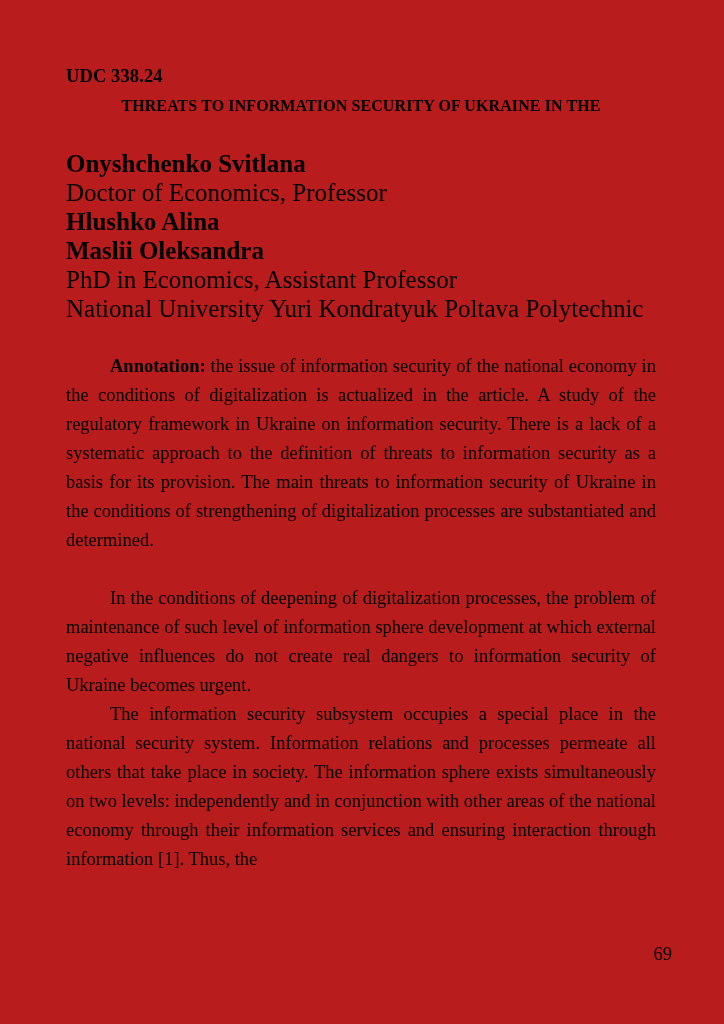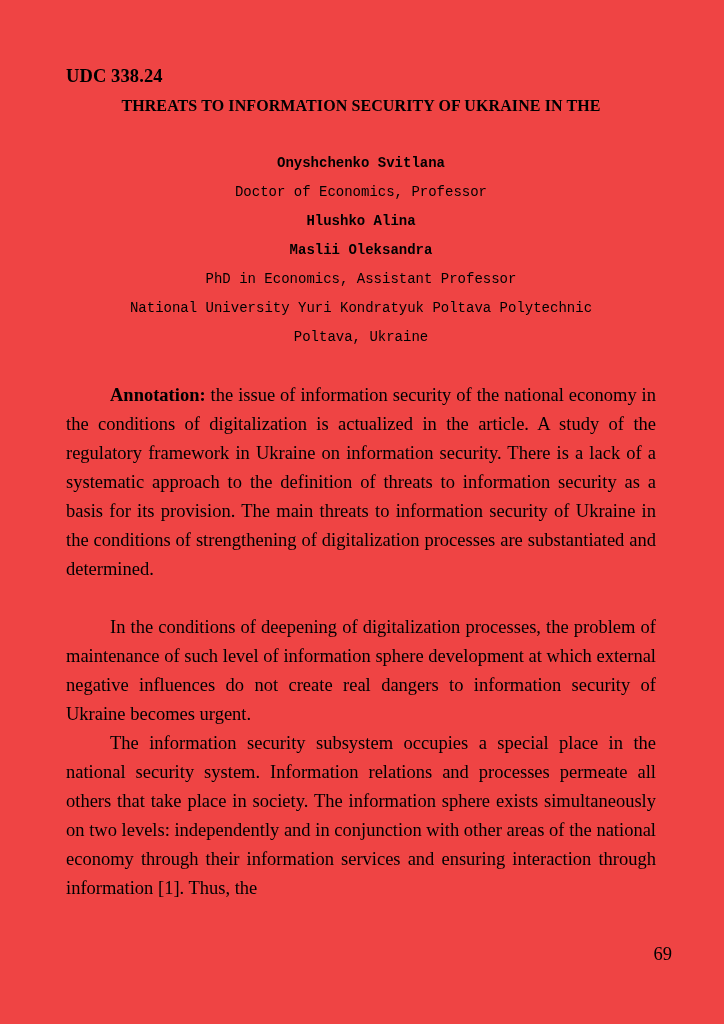--- a/index.html
+++ b/index.html
@@ -10,21 +10,21 @@
 
   body {
     font-family: "Liberation Serif", "DejaVu Serif", serif;
     color: #000000;
   }
 
   .page {
     position: relative;
     width: 724px;
     height: 1024px;
-    background: #ef4444;
+    background: #b91c1c;
     overflow: hidden;
     box-sizing: border-box;
   }
 
   .text-block {
     position: absolute;
     left: 66px;
     top: 62px;
     width: 590px;
   }
@@ -43,24 +43,23 @@
     line-height: 29px;
     text-align: center;
     letter-spacing: 0.1px;
   }
 
   .spacer-line {
     height: 29px;
   }
 
   .authors {
-    text-align: center;
-    font-size: 14px;
+    text-align: left;
+    font-size: 25px;
     line-height: 29px;
-    font-family: Liberation Mono, monospace;
   }
 
   .authors .name {
     font-weight: bold;
   }
 
   .authors .affil {
     font-weight: normal;
   }
 
@@ -101,21 +100,20 @@
 
     <div class="spacer-line"></div>
 
     <div class="authors">
       <div class="name">Onyshchenko Svitlana</div>
       <div class="affil">Doctor of Economics, Professor</div>
       <div class="name">Hlushko Alina</div>
       <div class="name">Maslii Oleksandra</div>
       <div class="affil">PhD in Economics, Assistant Professor</div>
       <div class="affil">National University Yuri Kondratyuk Poltava Polytechnic</div>
-      <div class="affil">Poltava, Ukraine</div>
     </div>
 
     <div class="spacer-line"></div>
 
     <p class="body-par"><span class="lead">Annotation:</span><span> the issue of information security of the national economy in the conditions of digitalization is actualized in the article. A study of the regulatory framework in Ukraine on information security. There is a lack of a systematic approach to the definition of threats to information security as a basis for its provision. The main threats to information security of Ukraine in the conditions of strengthening of digitalization processes are substantiated and determined.</span></p>
 
 
     <div class="spacer-line"></div>
 
     <p class="body-par">In the conditions of deepening of digitalization processes, the problem of maintenance of such level of information sphere development at which external negative influences do not create real dangers to information security of Ukraine becomes urgent.</p>

